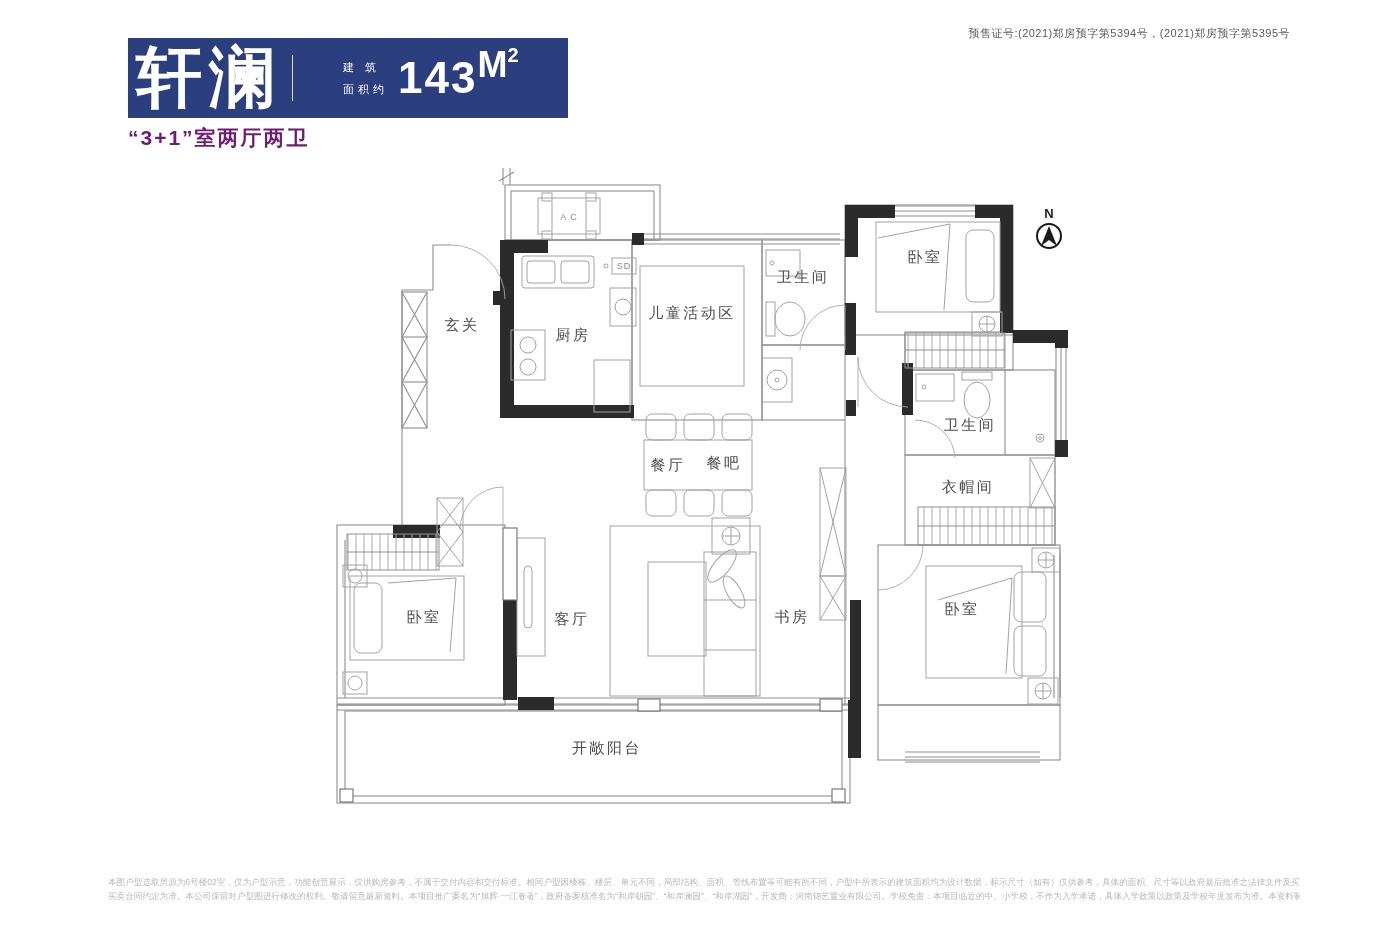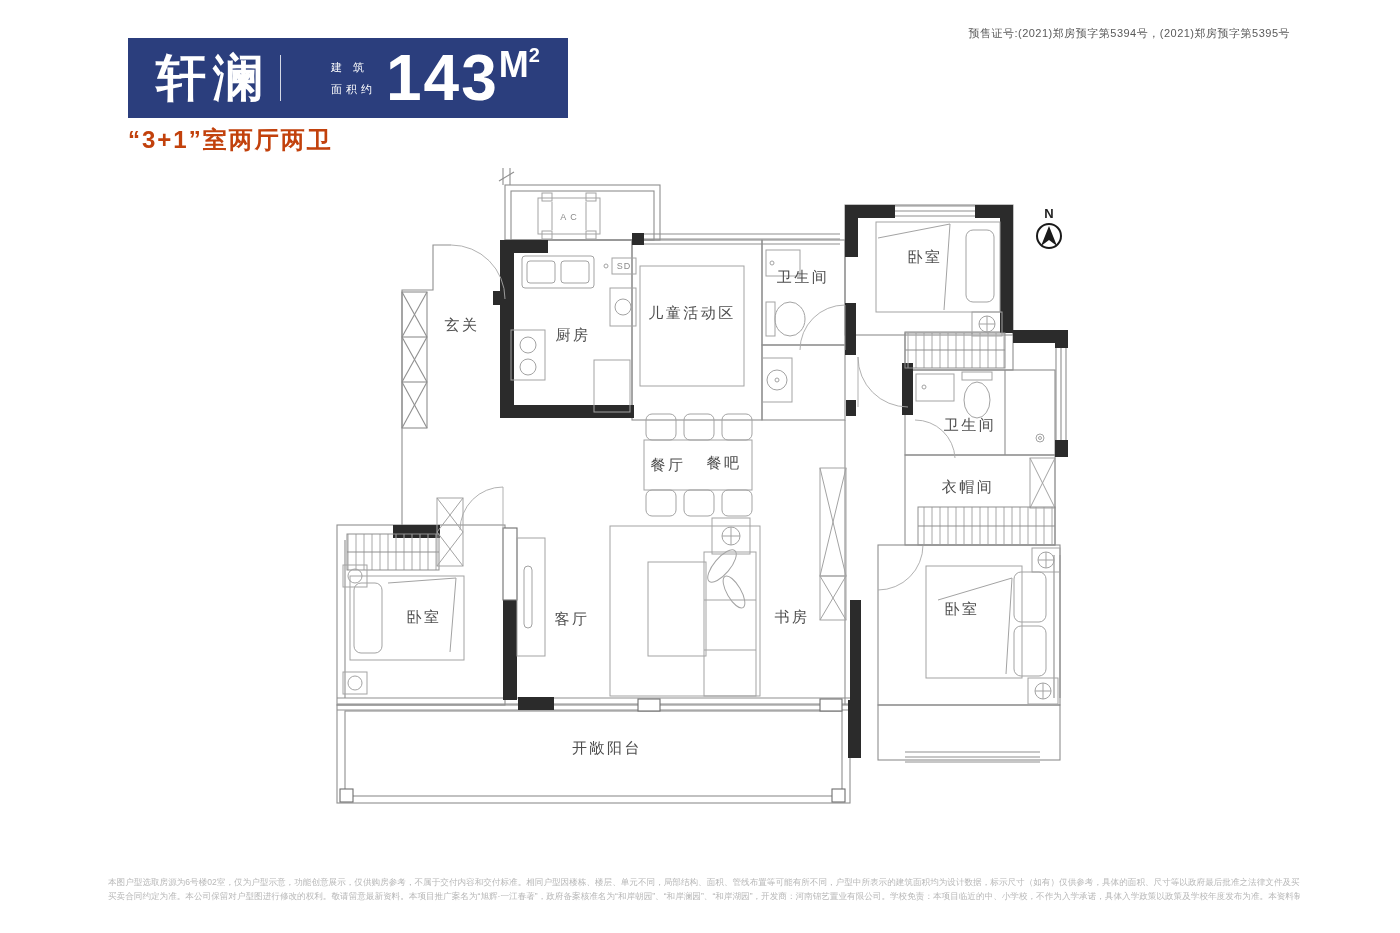--- a/index.html
+++ b/index.html
@@ -1,30 +1,30 @@
 <!DOCTYPE html>
 <html><head>
 <meta charset="utf-8">
 <style>
   html,body{margin:0;padding:0;background:#fff;}
   .page{position:relative;width:1400px;height:933px;background:#ffffff;overflow:hidden;
         font-family:"Liberation Sans","DejaVu Sans",sans-serif;}
   
   .title-box{position:absolute;left:128px;top:38px;width:440px;height:80px;
              background:#2b3e7d;color:#fff;display:flex;align-items:center;}
-  .pname{font-size:50px;font-weight:bold;letter-spacing:7px;padding-left:28px;white-space:nowrap;}
+  .pname{font-size:66px;font-weight:bold;letter-spacing:7px;padding-left:8px;white-space:nowrap;}
   .tb-div{width:1px;height:46px;background:rgba(255,255,255,.8);margin:0 14px 0 10px;flex:none;}
   .area-prefix{display:flex;flex-direction:column;gap:7px;font-size:11px;letter-spacing:4px;white-space:nowrap;margin-left:36px;}
   .area-val{display:flex;align-items:flex-start;margin-left:10px;line-height:1;}
-  .area-num{font-size:64px;font-weight:bold;letter-spacing:2px;line-height:72px;}
+  .area-num{font-size:44px;font-weight:bold;letter-spacing:2px;line-height:72px;}
   .area-m{font-size:36px;font-weight:bold;line-height:46px;}
   .area-sup{font-size:20px;font-weight:bold;line-height:26px;}
   .cert{position:absolute;top:26px;right:110px;font-size:11px;color:#5a5a5a;letter-spacing:.5px;text-align:center;}
-  .subtitle{position:absolute;left:128px;top:124px;font-size:24px;font-weight:bold;
-            color:#c2410c;letter-spacing:2px;}
+  .subtitle{position:absolute;left:128px;top:124px;font-size:21px;font-weight:bold;
+            color:#701a75;letter-spacing:2px;}
   
   .footer{position:absolute;left:108px;top:876px;width:1192px;color:#b8b8b8;}
   .footer div{font-size:8.6px;line-height:13.5px;white-space:nowrap;overflow:hidden;}
   
   svg.plan{position:absolute;left:0;top:0;}
   .w  {stroke:#8f8f8f;stroke-width:1.1;fill:none;}
   .w2 {stroke:#a8a8a8;stroke-width:.9;fill:none;}
   .blk{fill:#2b2b2b;stroke:none;}
   .wo {fill:#fff;stroke:#6e6e6e;stroke-width:1.1;}
   .fur{stroke:#a3a3a3;stroke-width:1;fill:none;}

